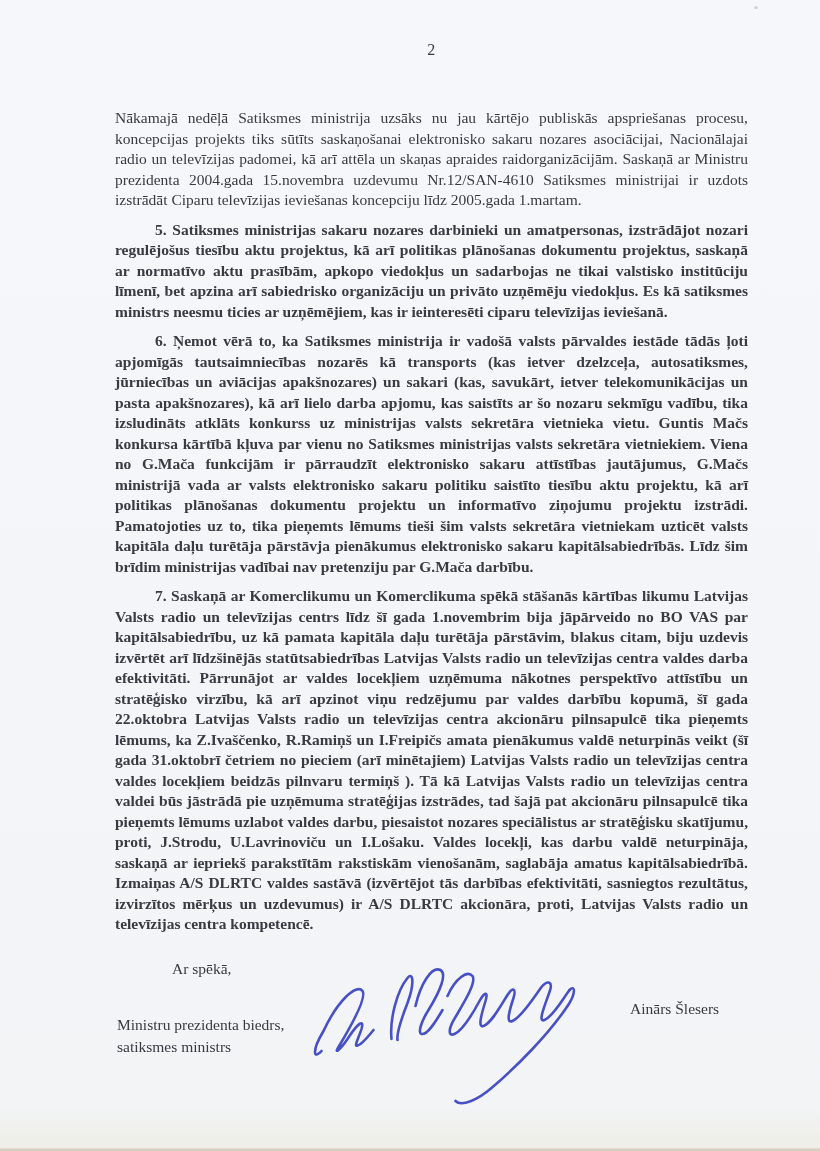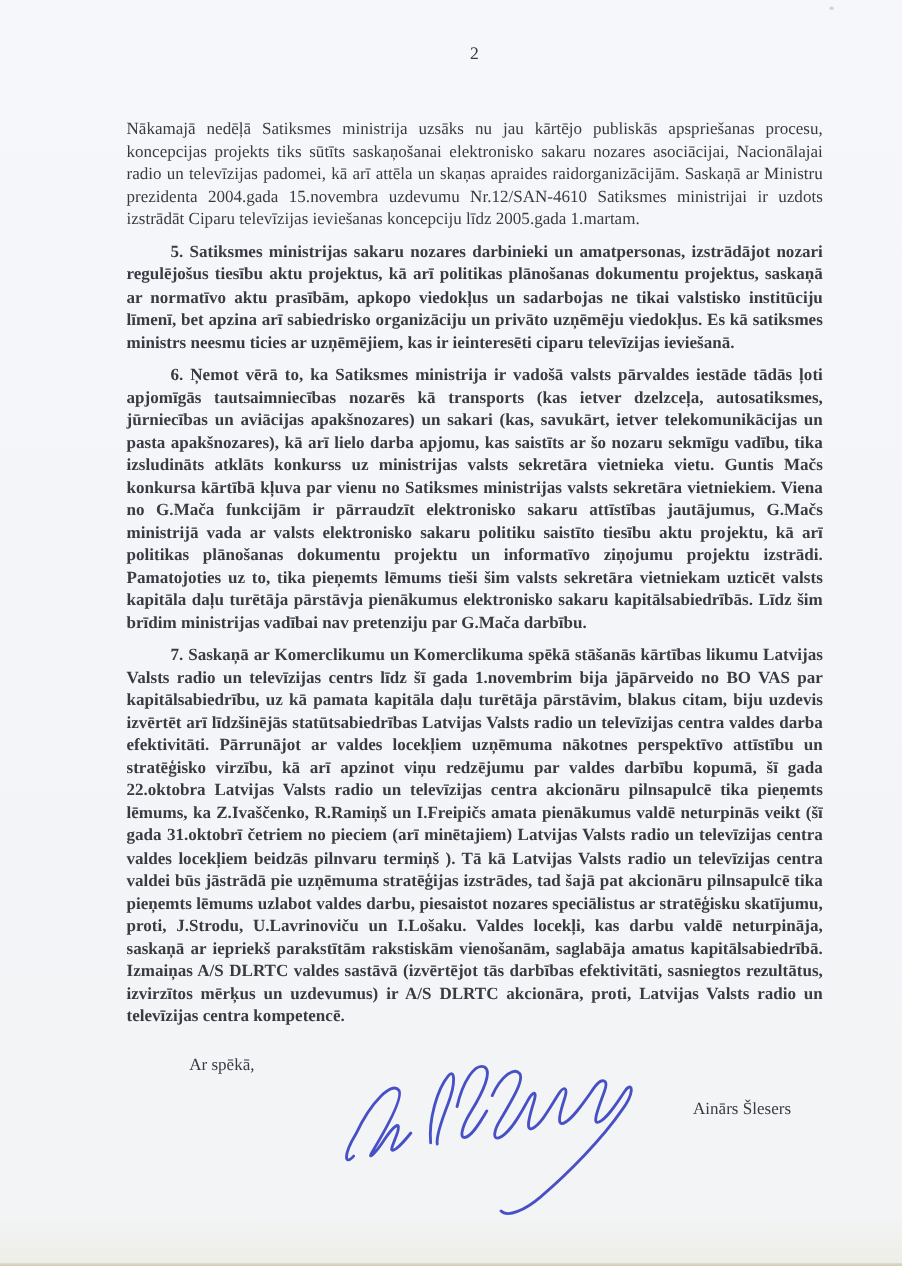--- a/index.html
+++ b/index.html
@@ -94,20 +94,24 @@
 
   <div class="bodytext">
     <p>Nākamajā nedēļā Satiksmes ministrija uzsāks nu jau kārtējo publiskās apspriešanas procesu, koncepcijas projekts tiks sūtīts saskaņošanai elektronisko sakaru nozares asociācijai, Nacionālajai radio un televīzijas padomei, kā arī attēla un skaņas apraides raidorganizācijām. Saskaņā ar Ministru prezidenta 2004.gada 15.novembra uzdevumu Nr.12/SAN-4610 Satiksmes ministrijai ir uzdots izstrādāt Ciparu televīzijas ieviešanas koncepciju līdz 2005.gada 1.martam.</p>
     <p class="indent">5. Satiksmes ministrijas sakaru nozares darbinieki un amatpersonas, izstrādājot nozari regulējošus tiesību aktu projektus, kā arī politikas plānošanas dokumentu projektus, saskaņā ar normatīvo aktu prasībām, apkopo viedokļus un sadarbojas ne tikai valstisko institūciju līmenī, bet apzina arī sabiedrisko organizāciju un privāto uzņēmēju viedokļus. Es kā satiksmes ministrs neesmu ticies ar uzņēmējiem, kas ir ieinteresēti ciparu televīzijas ieviešanā.</p>
     <p class="indent">6. Ņemot vērā to, ka Satiksmes ministrija ir vadošā valsts pārvaldes iestāde tādās ļoti apjomīgās tautsaimniecības nozarēs kā transports (kas ietver dzelzceļa, autosatiksmes, jūrniecības un aviācijas apakšnozares) un sakari (kas, savukārt, ietver telekomunikācijas un pasta apakšnozares), kā arī lielo darba apjomu, kas saistīts ar šo nozaru sekmīgu vadību, tika izsludināts atklāts konkurss uz ministrijas valsts sekretāra vietnieka vietu. Guntis Mačs konkursa kārtībā kļuva par vienu no Satiksmes ministrijas valsts sekretāra vietniekiem. Viena no G.Mača funkcijām ir pārraudzīt elektronisko sakaru attīstības jautājumus, G.Mačs ministrijā vada ar valsts elektronisko sakaru politiku saistīto tiesību aktu projektu, kā arī politikas plānošanas dokumentu projektu un informatīvo ziņojumu projektu izstrādi. Pamatojoties uz to, tika pieņemts lēmums tieši šim valsts sekretāra vietniekam uzticēt valsts kapitāla daļu turētāja pārstāvja pienākumus elektronisko sakaru kapitālsabiedrībās. Līdz šim brīdim ministrijas vadībai nav pretenziju par G.Mača darbību.</p>
     <p class="indent">7. Saskaņā ar Komerclikumu un Komerclikuma spēkā stāšanās kārtības likumu Latvijas Valsts radio un televīzijas centrs līdz šī gada 1.novembrim bija jāpārveido no BO VAS par kapitālsabiedrību, uz kā pamata kapitāla daļu turētāja pārstāvim, blakus citam, biju uzdevis izvērtēt arī līdzšinējās statūtsabiedrības Latvijas Valsts radio un televīzijas centra valdes darba efektivitāti. Pārrunājot ar valdes locekļiem uzņēmuma nākotnes perspektīvo attīstību un stratēģisko virzību, kā arī apzinot viņu redzējumu par valdes darbību kopumā, šī gada 22.oktobra Latvijas Valsts radio un televīzijas centra akcionāru pilnsapulcē tika pieņemts lēmums, ka Z.Ivaščenko, R.Ramiņš un I.Freipičs amata pienākumus valdē neturpinās veikt (šī gada 31.oktobrī četriem no pieciem (arī minētajiem) Latvijas Valsts radio un televīzijas centra valdes locekļiem beidzās pilnvaru termiņš ). Tā kā Latvijas Valsts radio un televīzijas centra valdei būs jāstrādā pie uzņēmuma stratēģijas izstrādes, tad šajā pat akcionāru pilnsapulcē tika pieņemts lēmums uzlabot valdes darbu, piesaistot nozares speciālistus ar stratēģisku skatījumu, proti, J.Strodu, U.Lavrinoviču un I.Lošaku. Valdes locekļi, kas darbu valdē neturpināja, saskaņā ar iepriekš parakstītām rakstiskām vienošanām, saglabāja amatus kapitālsabiedrībā. Izmaiņas A/S DLRTC valdes sastāvā (izvērtējot tās darbības efektivitāti, sasniegtos rezultātus, izvirzītos mērķus un uzdevumus) ir A/S DLRTC akcionāra, proti, Latvijas Valsts radio un televīzijas centra kompetencē.</p>
   </div>
 
   <div class="closing">Ar spēkā,</div>
 
+  <div class="sig-title">
+    <div>Ministru prezidenta biedrs,</div>
+    <div>satiksmes ministrs</div>
+  </div>
 
   <div class="signature">
     <svg viewBox="0 0 280 180" fill="none" xmlns="http://www.w3.org/2000/svg">
       <g stroke="#3a43c2" stroke-width="2.6" stroke-linecap="round" stroke-linejoin="round" opacity="0.92">
         <path d="M14 113 C6 122 4 113 16 93 C30 63 49 45 55 53 C60 60 40 94 31 109 C26 117 33 112 42 98 C50 86 57 80 54 91 C51 101 44 112 53 106 C58 102 62 97 66 92"></path>
         <path d="M84 101 C82 80 90 52 100 40 C106 33 107 46 100 65 C93 83 89 96 90 102"></path>
         <path d="M108 68 C113 46 124 28 133 32 C140 36 132 54 121 72 C114 83 110 95 114 96 C120 97 128 84 135 72"></path>
         <path d="M140 58 C148 40 160 32 165 38 C169 44 158 62 148 79 C141 90 140 99 147 96 C156 92 165 76 172 63 C177 54 181 53 178 63 C174 76 170 90 176 88 C184 85 193 68 200 57 C205 49 209 50 206 60 C202 72 198 86 205 83 C214 79 226 60 234 49 C240 42 246 43 242 54 C237 68 230 85 237 82 C246 78 256 60 262 52"></path>
         <path d="M262 52 C268 46 269 56 258 71 C240 97 210 128 184 150 C170 162 154 169 148 163"></path>
       </g>

